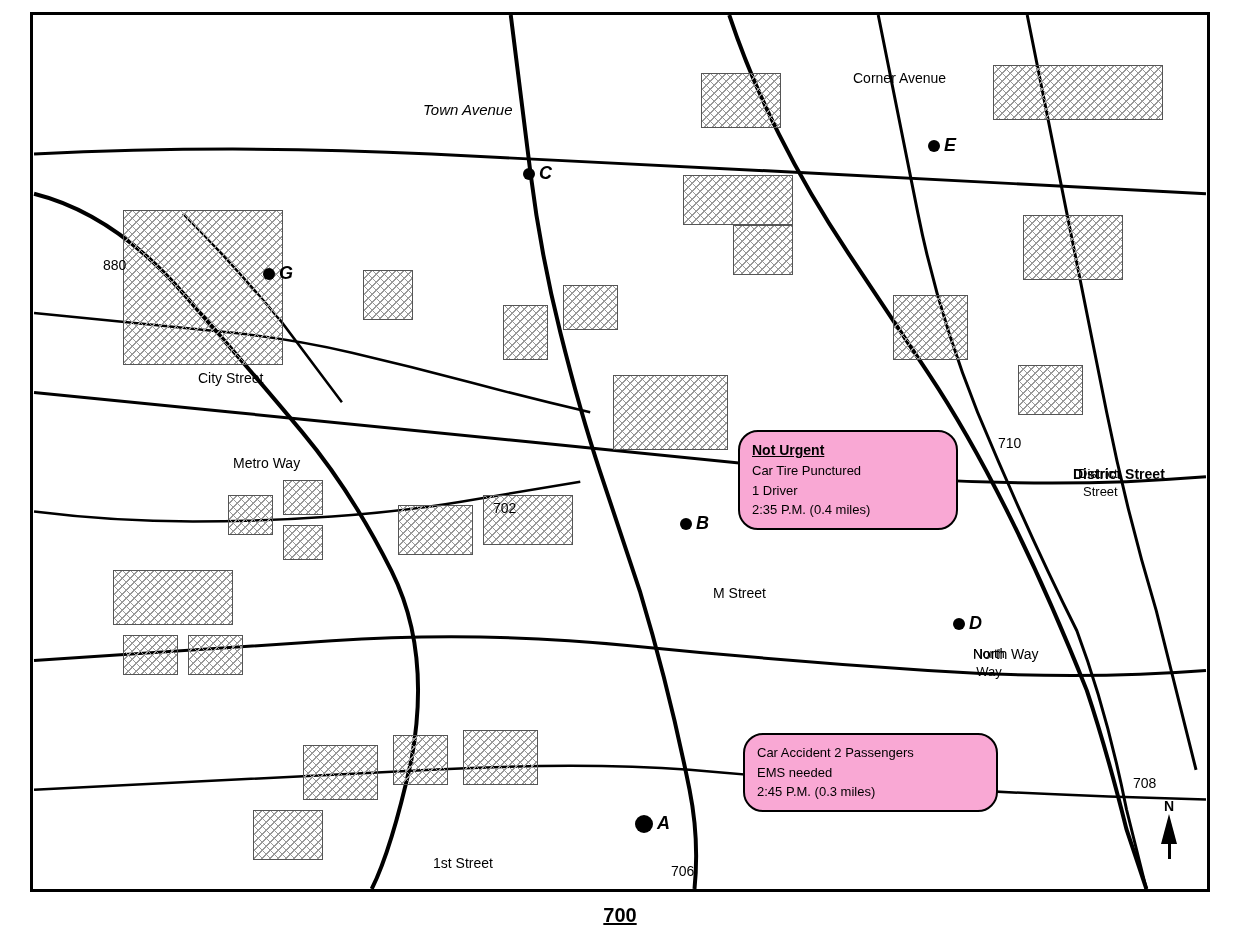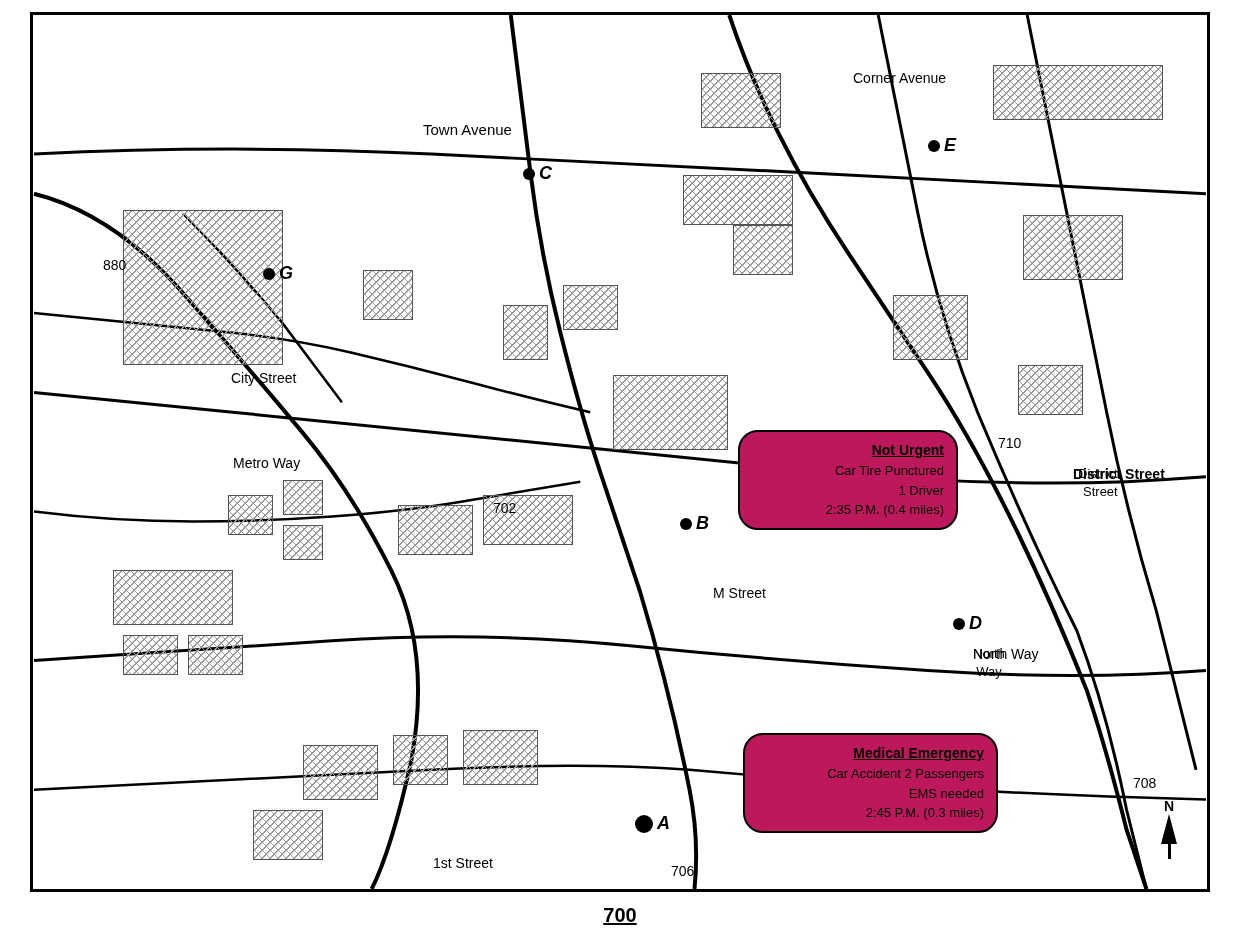--- a/index.html
+++ b/index.html
@@ -80,25 +80,25 @@
       position: absolute;
       font-size: 13px;
       color: #000;
     }
 
     
     .callout {
       position: absolute;
       border: 2px solid #000;
       border-radius: 20px;
-      background: #be185d;
+      background: #f9a8d4;
       padding: 8px 12px;
       font-size: 13px;
       line-height: 1.5;
-      text-align: right;
+      text-align: left;
     }
     .callout-title {
       text-decoration: underline;
       font-weight: bold;
       font-size: 14px;
     }
 
     
     .north-arrow {
       position: absolute;
@@ -188,23 +188,23 @@
   <div class="building" style="left:155px;top:620px;width:55px;height:40px;"></div>
 
   <div class="building" style="left:365px;top:490px;width:75px;height:50px;"></div>
   <div class="building" style="left:450px;top:480px;width:90px;height:50px;"></div>
 
   <div class="building" style="left:270px;top:730px;width:75px;height:55px;"></div>
   <div class="building" style="left:360px;top:720px;width:55px;height:50px;"></div>
   <div class="building" style="left:430px;top:715px;width:75px;height:55px;"></div>
   <div class="building" style="left:220px;top:795px;width:70px;height:50px;"></div>
 
-  <div class="street-label" style="left:390px;top:106px;font-size:15px;">Town Avenue</div>
+  <div class="street-label" style="left:390px;top:86px;font-size:15px;font-style:italic;">Town Avenue</div>
   <div class="street-label" style="left:820px;top:55px;text-align:left;">Corner Avenue</div>
-  <div class="street-label" style="left:165px;top:355px;margin-left:33px;">City Street</div>
+  <div class="street-label" style="left:165px;top:355px;">City Street</div>
   <div class="street-label" style="left:200px;top:440px;">Metro Way</div>
   <div class="street-label" style="left:680px;top:570px;">M Street</div>
   <div class="street-label" style="left:1040px;top:450px;text-align:center;line-height:1.3;font-weight:bold;">District Street</div>
   <div class="street-label" style="left:940px;top:630px;text-align:center;line-height:1.3;">North Way</div>
   <div class="street-label" style="left:400px;top:840px;">1st Street</div>
 
   <div class="route-label" style="left:70px;top:242px;font-size:14px;">880</div>
   <div class="route-label" style="left:460px;top:485px;font-size:14px;">702</div>
   <div class="route-label" style="left:965px;top:420px;font-size:14px;">710</div>
   <div class="route-label" style="left:638px;top:848px;font-size:14px;">706</div>
@@ -241,21 +241,20 @@
   </div>
 
   <div class="callout" style="left:705px;top:415px;width:220px;">
     <div class="callout-title">Not Urgent</div>
     <div>Car Tire Punctured</div>
     <div>1 Driver</div>
     <div>2:35 P.M. (0.4 miles)</div>
   </div>
 
   <div class="callout" style="left:710px;top:718px;width:255px;">
-    <div class="callout-title">Medical Emergency</div>
     <div>Car Accident 2 Passengers</div>
     <div>EMS needed</div>
     <div>2:45 P.M. (0.3 miles)</div>
   </div>
 
   <div class="street-label" style="left:1045px;top:450px;text-align:right;font-size:13px;line-height:1.4;">
     District<br>Street
   </div>
 
   <div class="street-label" style="left:940px;top:630px;text-align:center;font-size:13px;line-height:1.4;">

